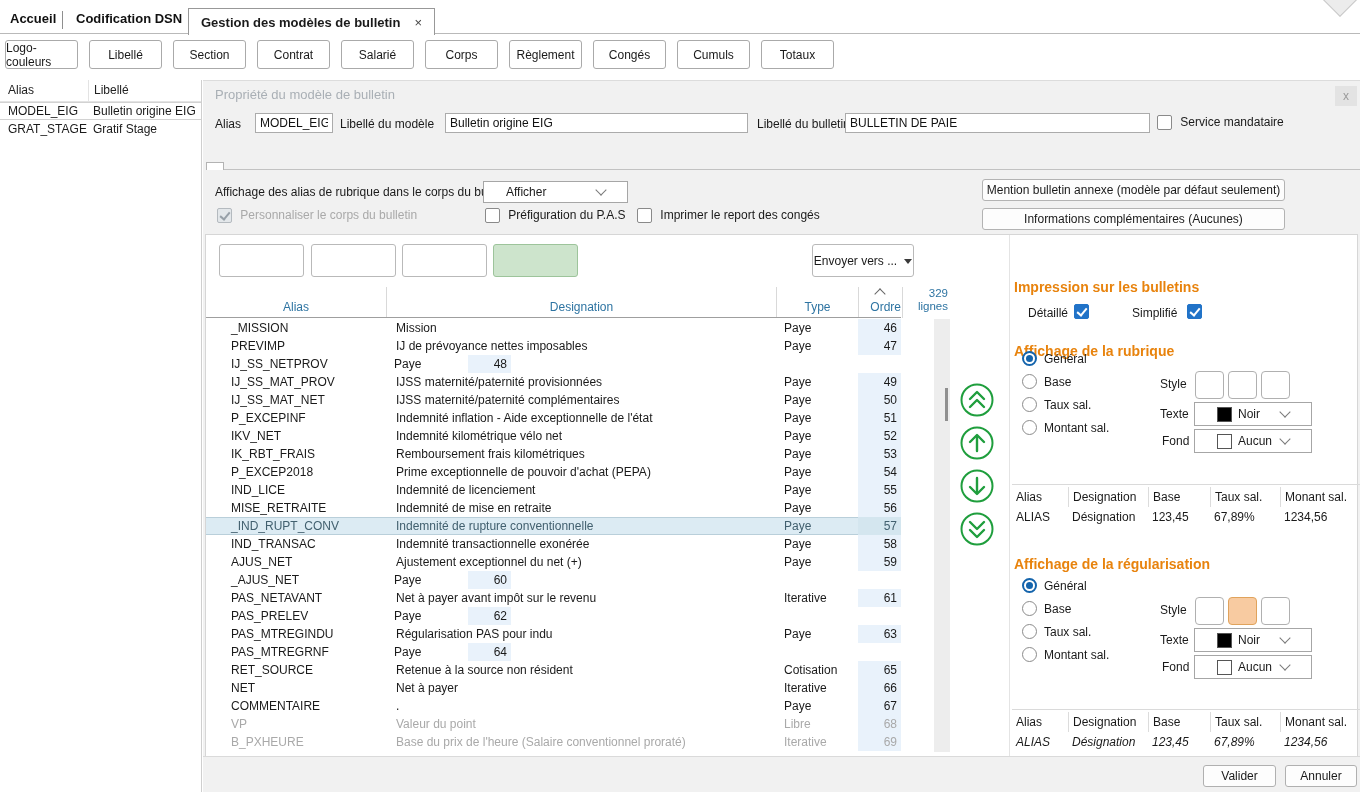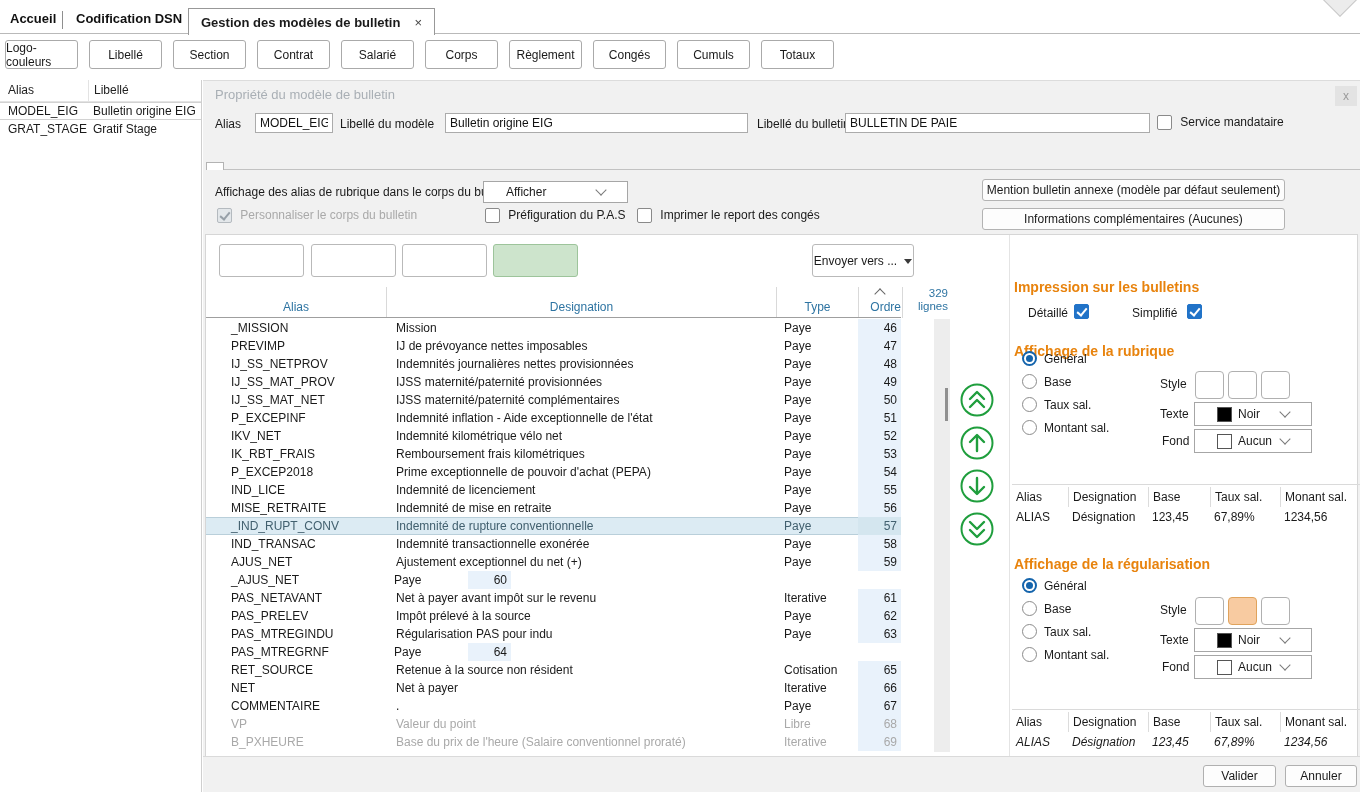--- a/index.html
+++ b/index.html
@@ -241,21 +241,20 @@
         <span class="c-ordre">46</span>
       </div>
         <div class="trow">
         <span class="c-alias">PREVIMP</span>
         <span class="c-desig">IJ de prévoyance nettes imposables</span>
         <span class="c-type">Paye</span>
         <span class="c-ordre">47</span>
       </div>
         <div class="trow">
         <span class="c-alias">IJ_SS_NETPROV</span>
-        <span class="c-desig">Indemnités journalières nettes provisionnées</span>
         <span class="c-type">Paye</span>
         <span class="c-ordre">48</span>
       </div>
         <div class="trow">
         <span class="c-alias">IJ_SS_MAT_PROV</span>
         <span class="c-desig">IJSS maternité/paternité provisionnées</span>
         <span class="c-type">Paye</span>
         <span class="c-ordre">49</span>
       </div>
         <div class="trow">
@@ -324,21 +323,20 @@
         <span class="c-ordre">60</span>
       </div>
         <div class="trow">
         <span class="c-alias">PAS_NETAVANT</span>
         <span class="c-desig">Net à payer avant impôt sur le revenu</span>
         <span class="c-type">Iterative</span>
         <span class="c-ordre">61</span>
       </div>
         <div class="trow">
         <span class="c-alias">PAS_PRELEV</span>
-        <span class="c-desig">Impôt prélevé à la source</span>
         <span class="c-type">Paye</span>
         <span class="c-ordre">62</span>
       </div>
         <div class="trow">
         <span class="c-alias">PAS_MTREGINDU</span>
         <span class="c-desig">Régularisation PAS pour indu</span>
         <span class="c-type">Paye</span>
         <span class="c-ordre">63</span>
       </div>
         <div class="trow">

